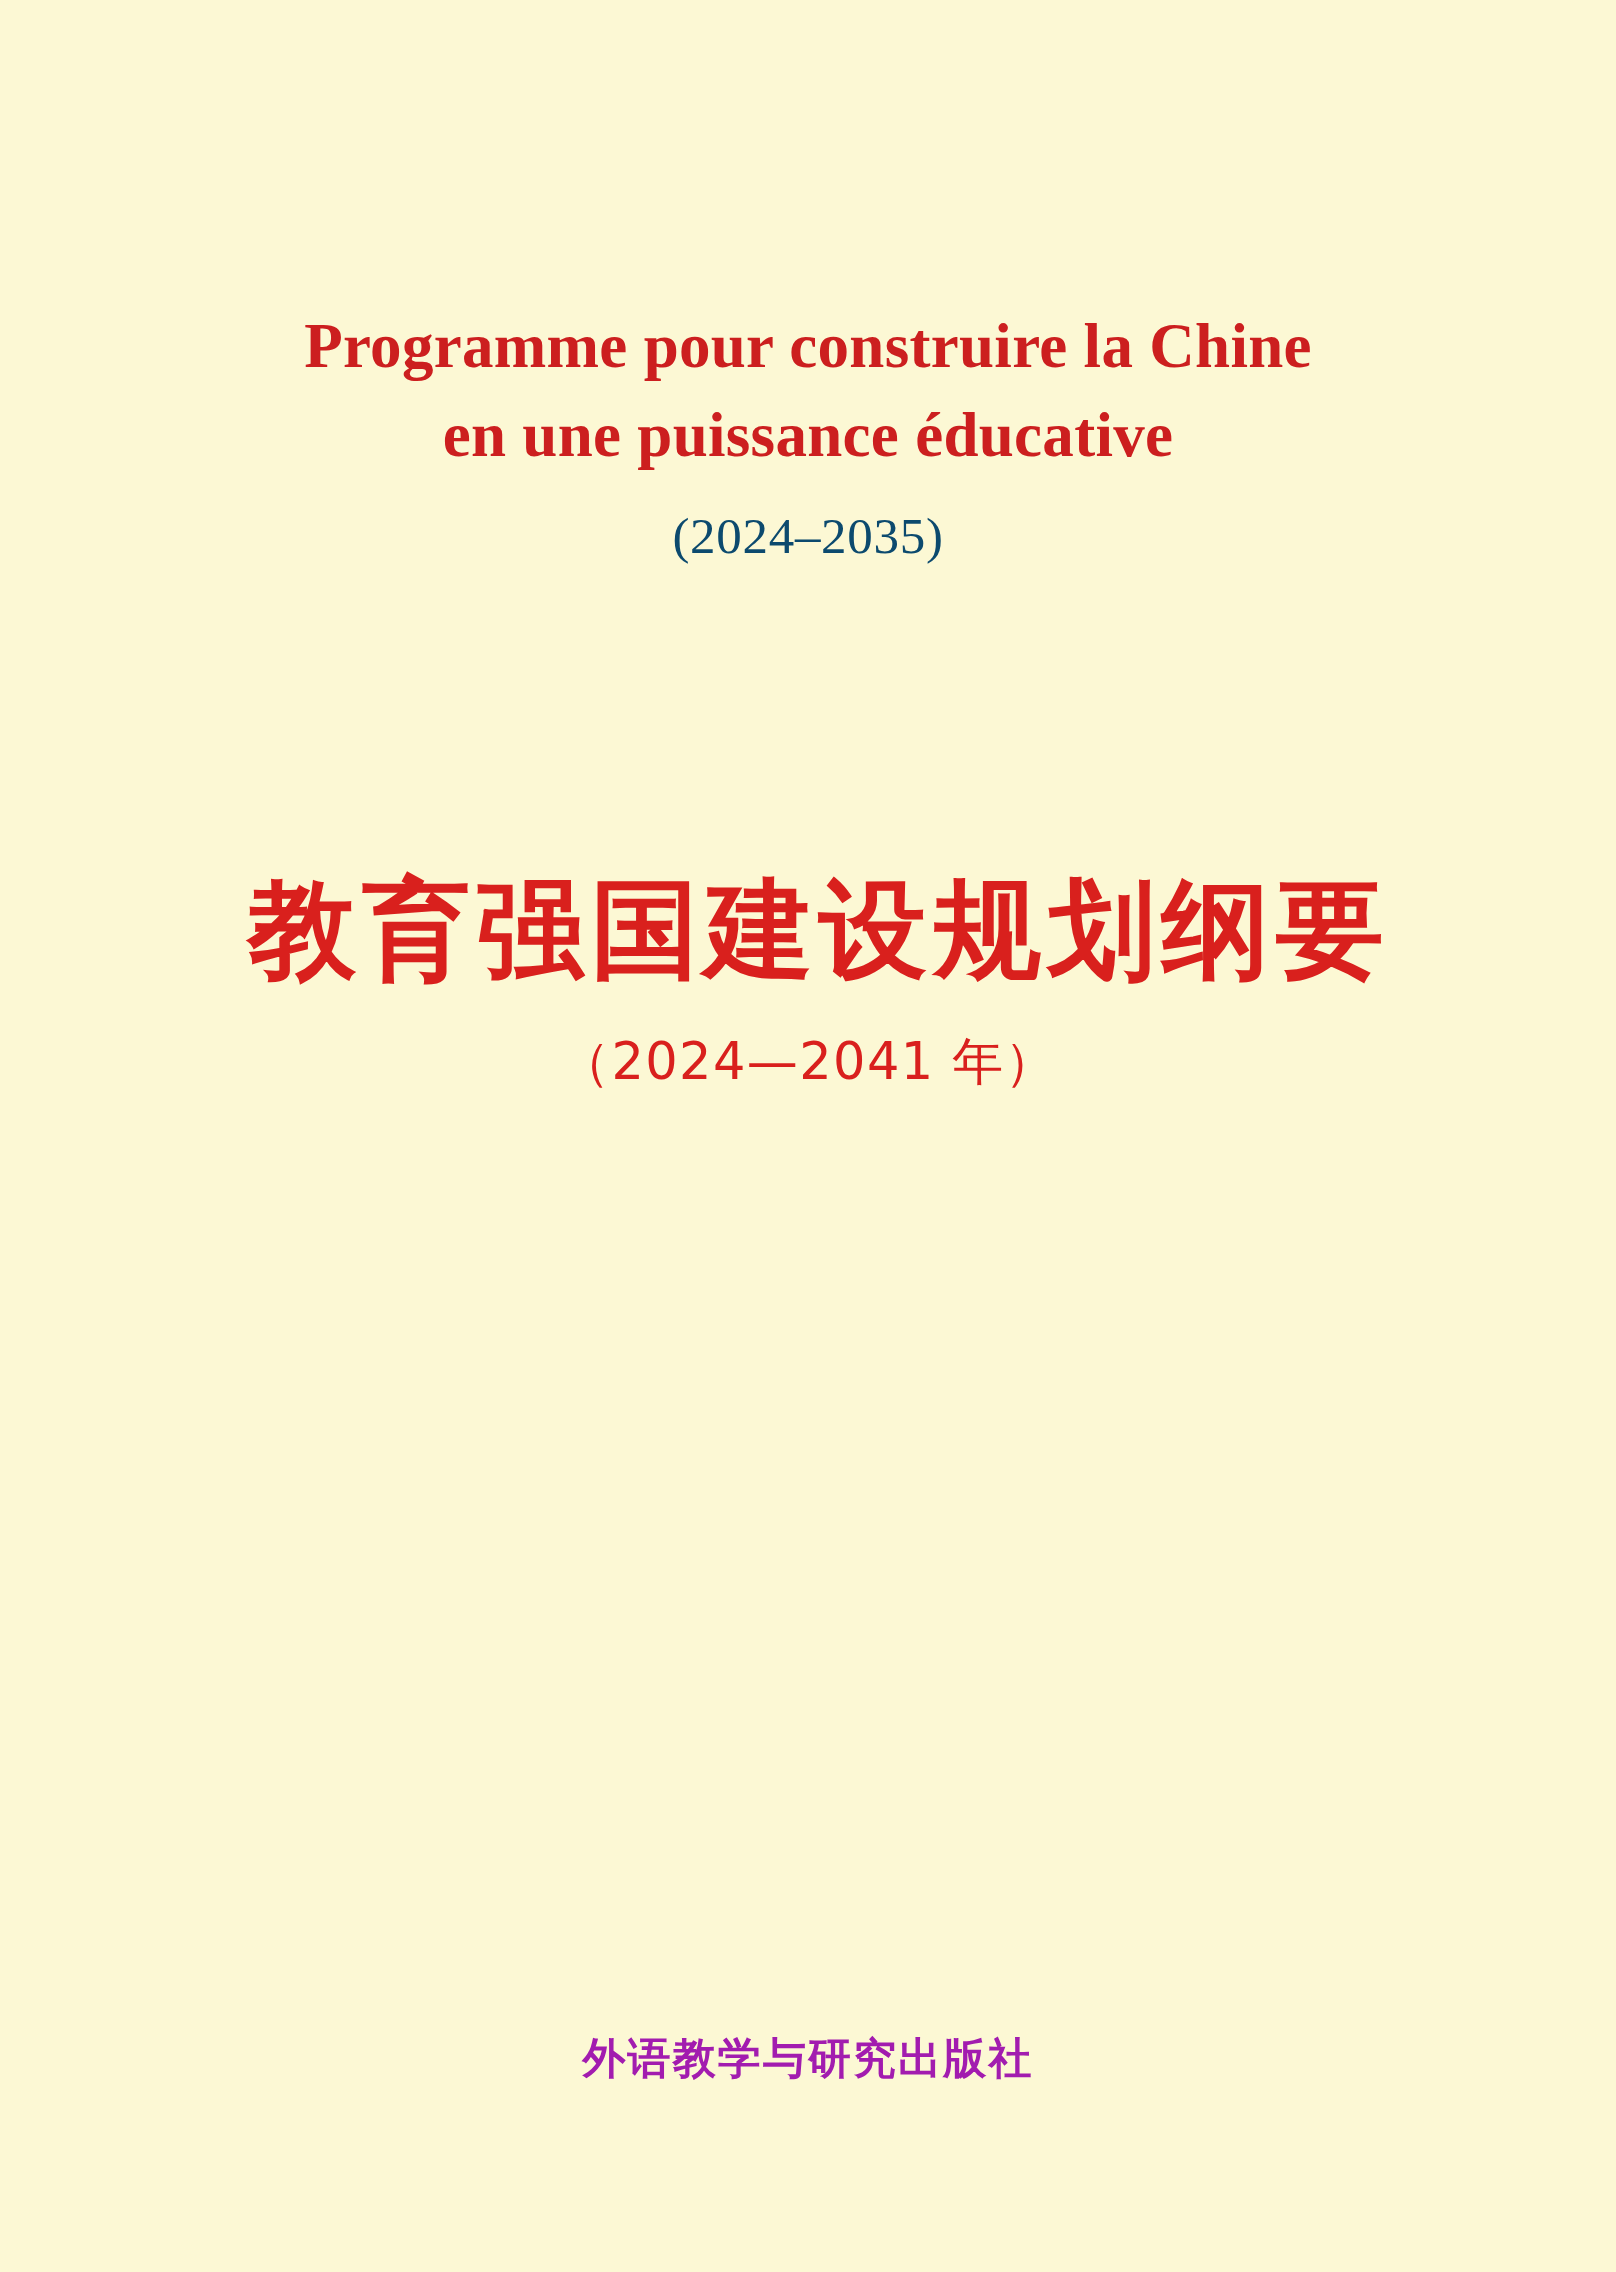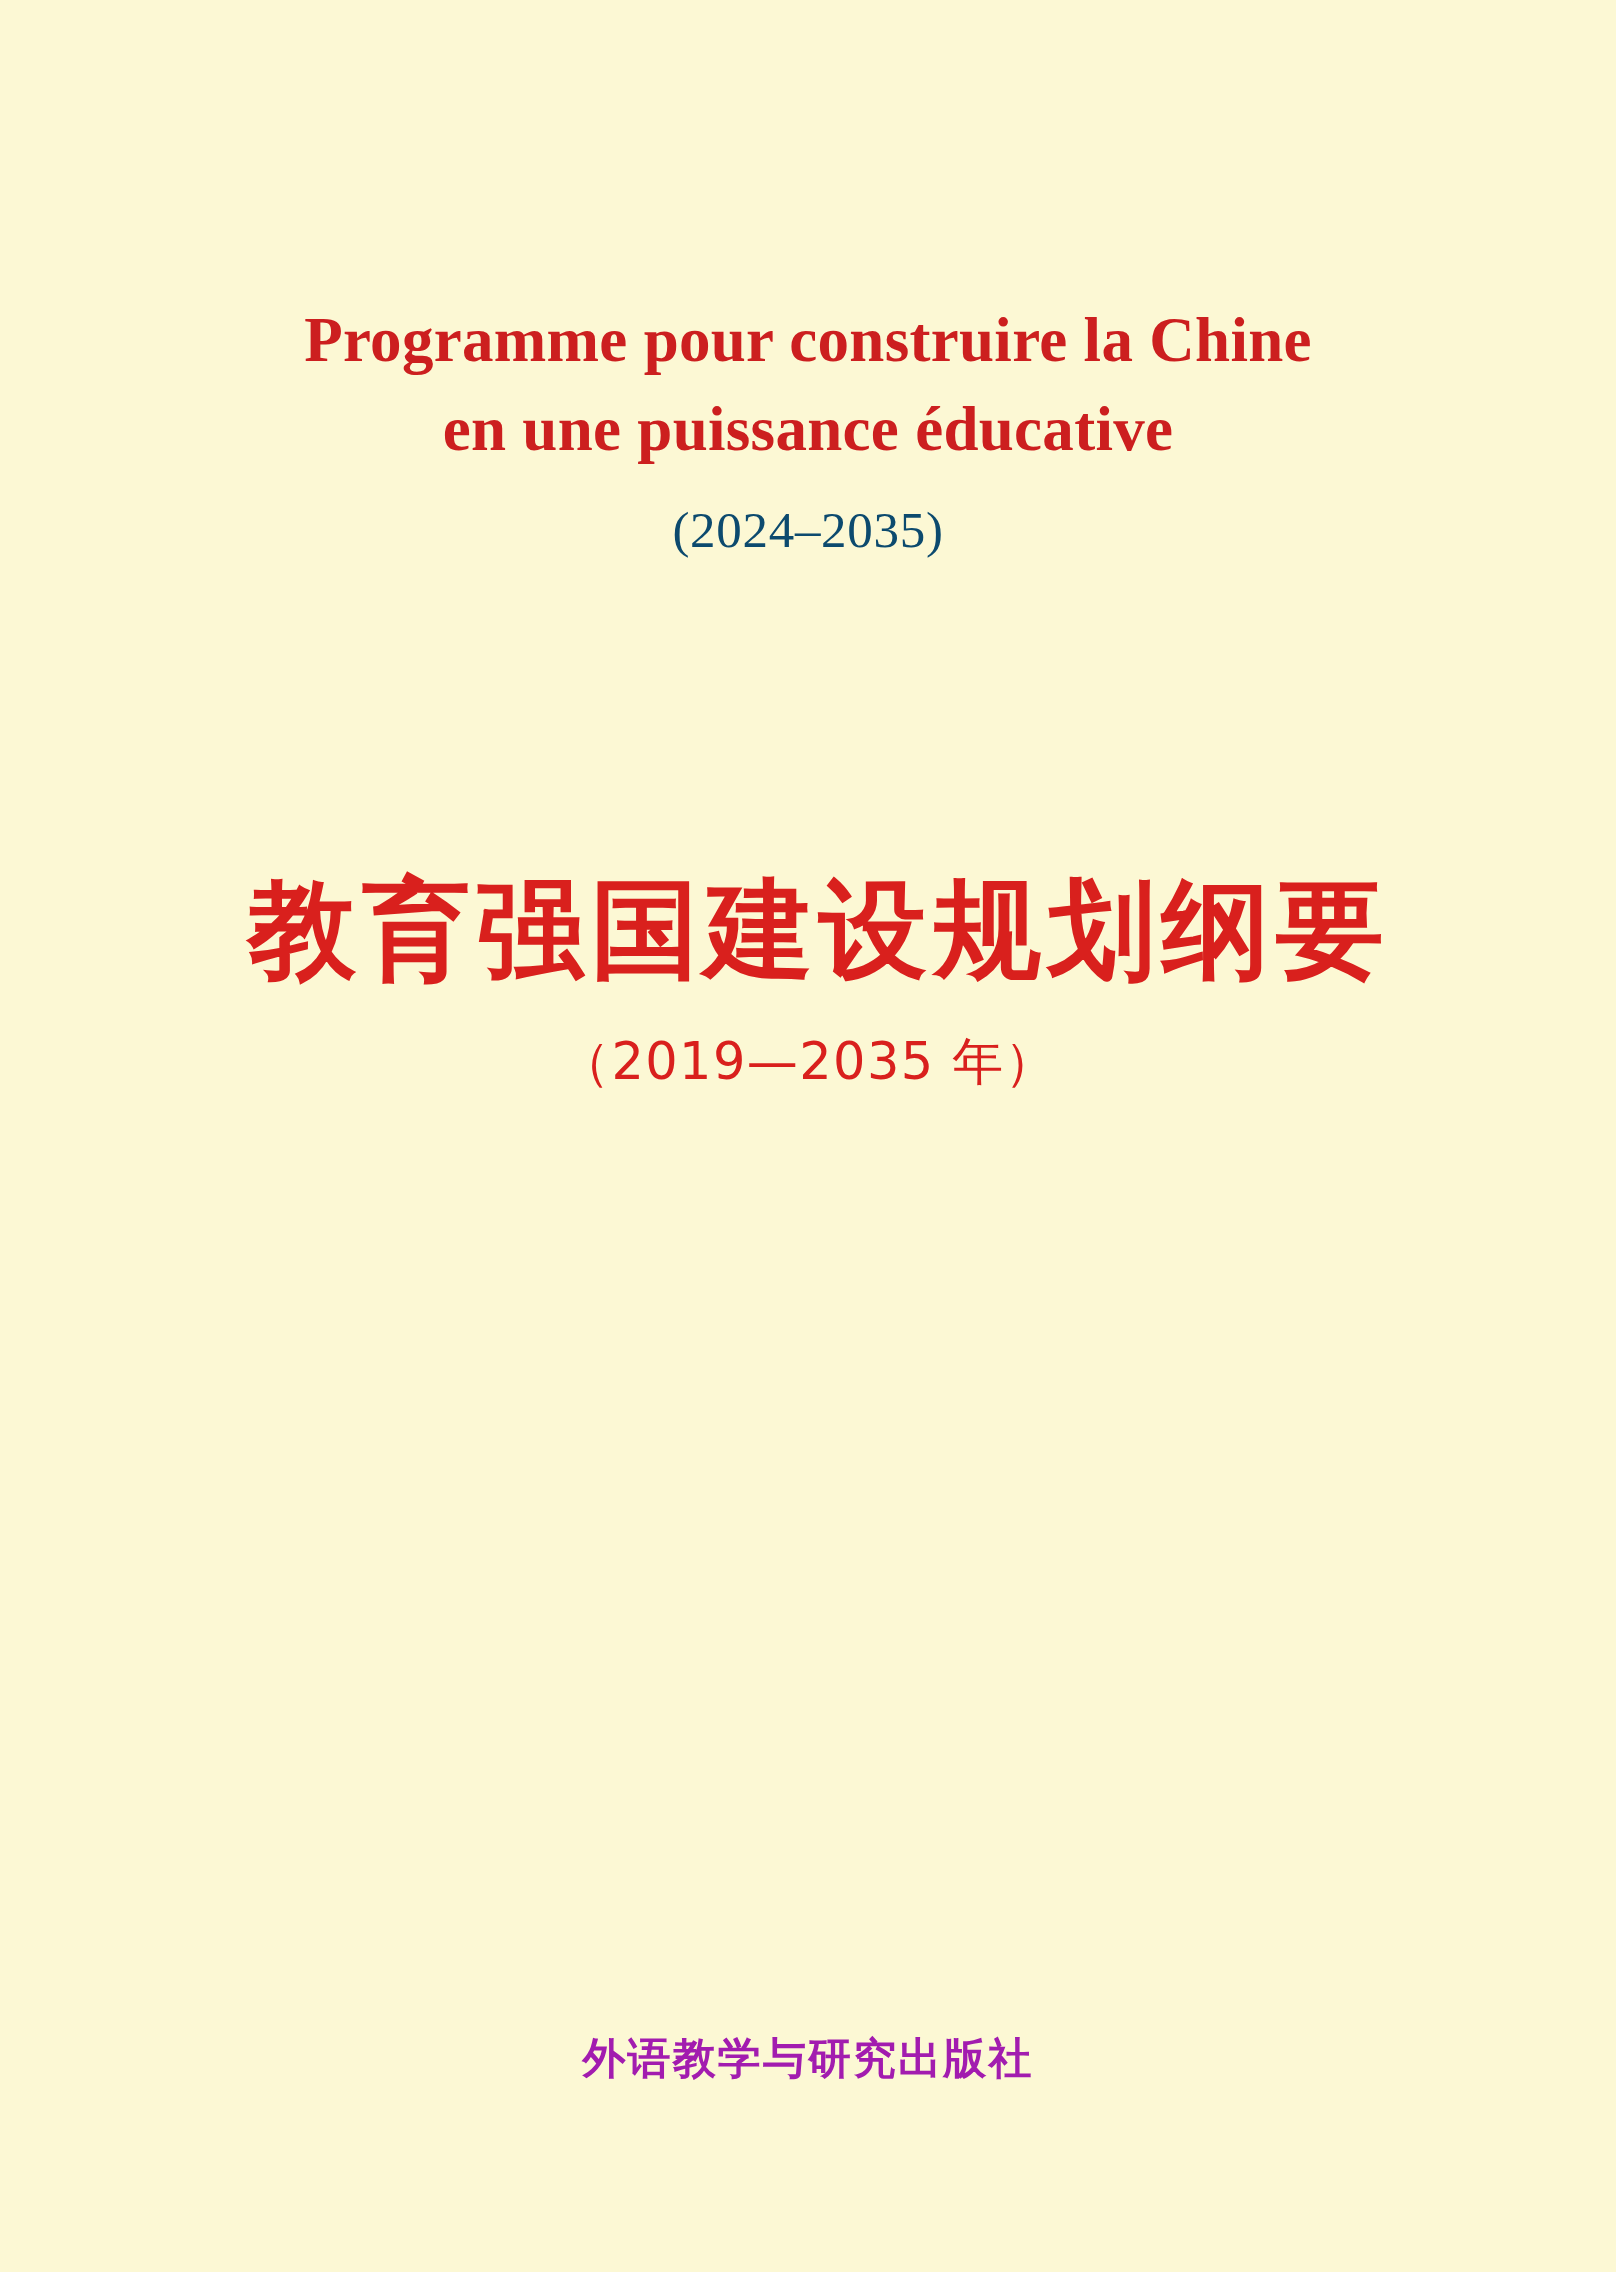--- a/index.html
+++ b/index.html
@@ -31,21 +31,21 @@
     right: 0;
     text-align: center;
   }
   .fr-title {
     color: #cc1f1f;
     font-family: "Liberation Serif", serif;
     font-weight: bold;
     font-size: 63px;
     line-height: 1.42;
     letter-spacing: 0.3px;
-    margin: 0;
+    margin: 6px;
     padding: 0 124px;
   }
   .fr-title .line {
     display: block;
   }
   .fr-years {
     color: #0c4a6e;
     font-family: "Liberation Serif", serif;
     font-weight: normal;
     font-size: 51px;
@@ -102,19 +102,19 @@
   <div class="fr-block">
     <h1 class="fr-title">
       <span class="line">Programme pour construire la Chine</span>
       <span class="line">en une puissance éducative</span>
     </h1>
     <div class="fr-years">(2024–2035)</div>
   </div>
 
   <div class="cn-block">
     <h1 class="cn-title">教育强国建设规划纲要</h1>
-    <div class="cn-years">（2019—2035 年）</div>
+    <div class="cn-years">（2024—2041 年）</div>
   </div>
 
   <div class="publisher">外语教学与研究出版社</div>
 
 </div>
 
 
 </body></html>

